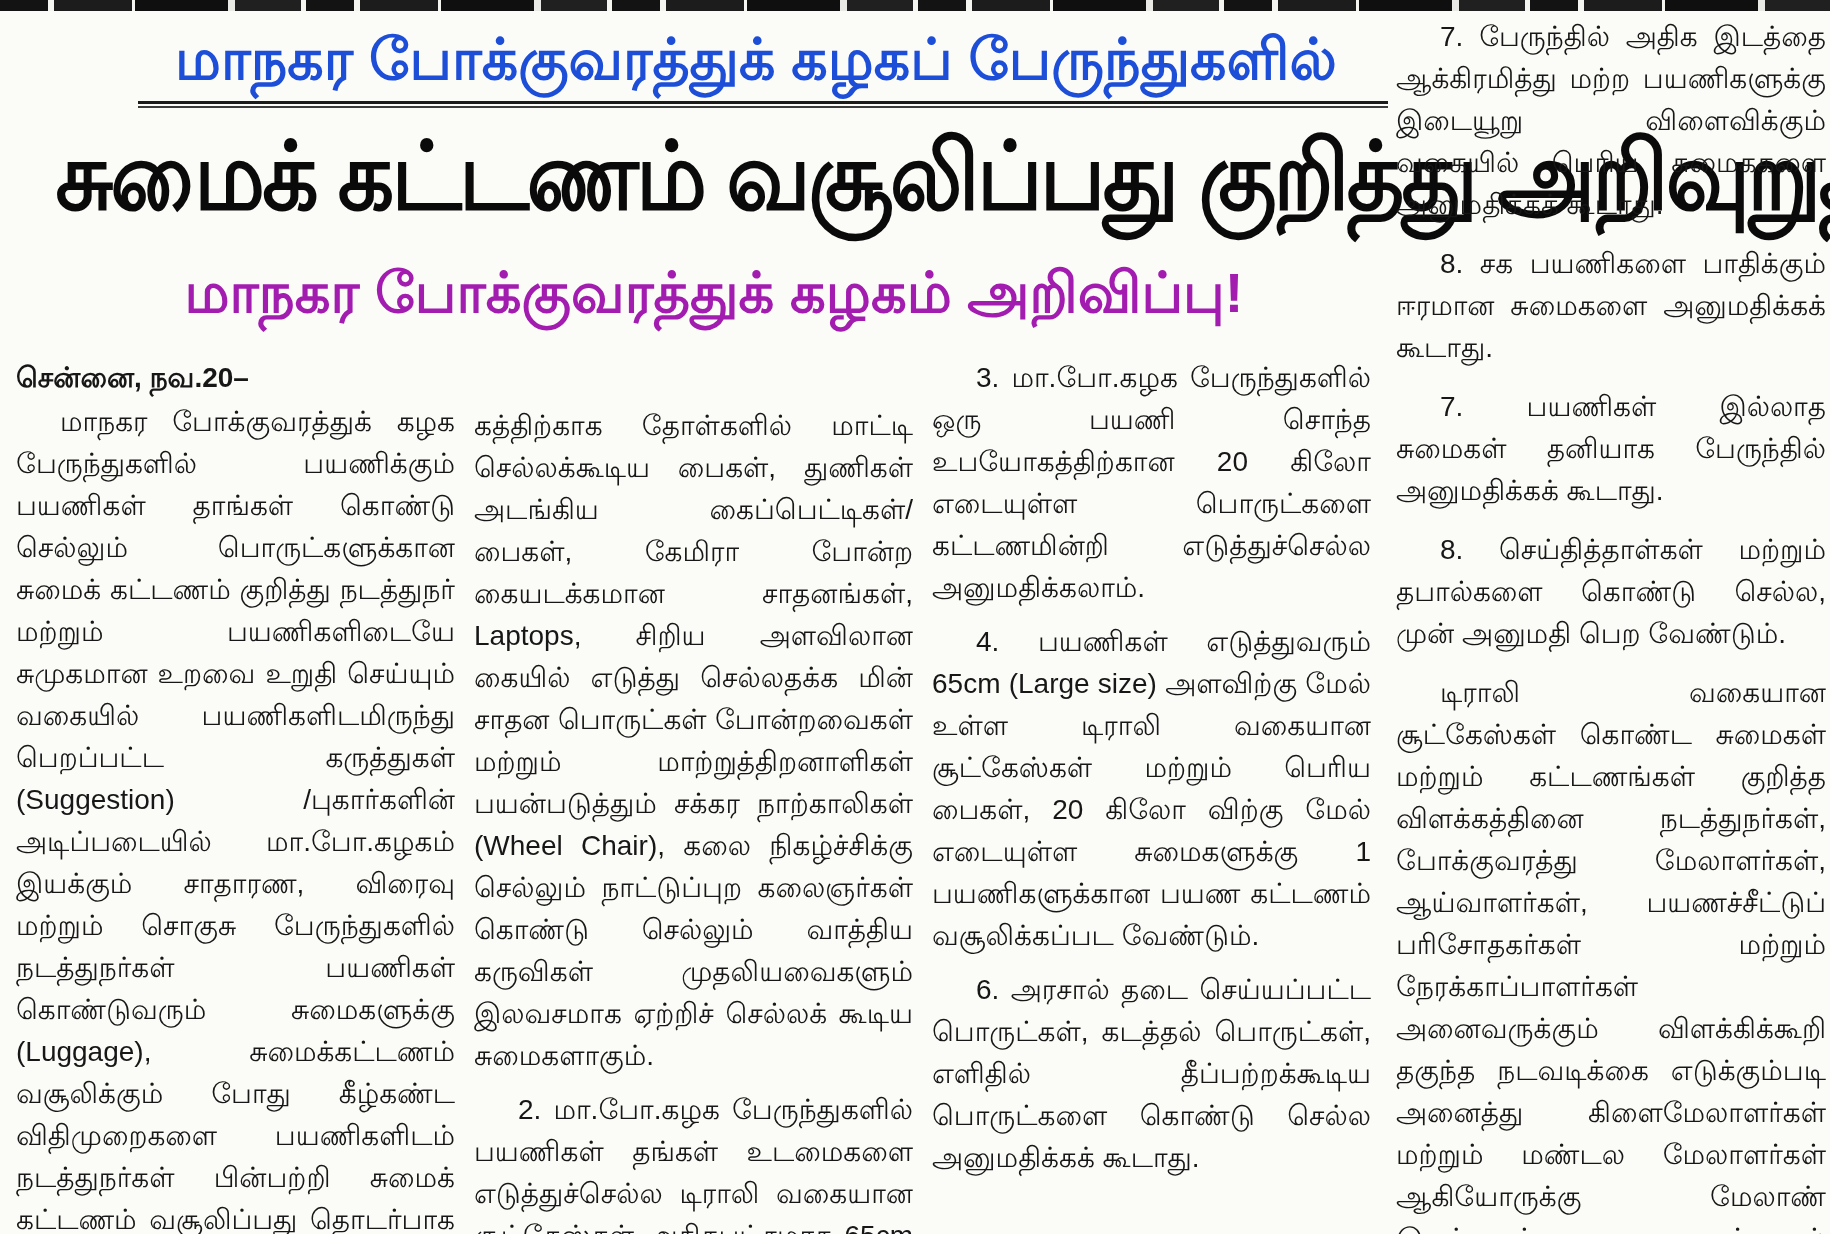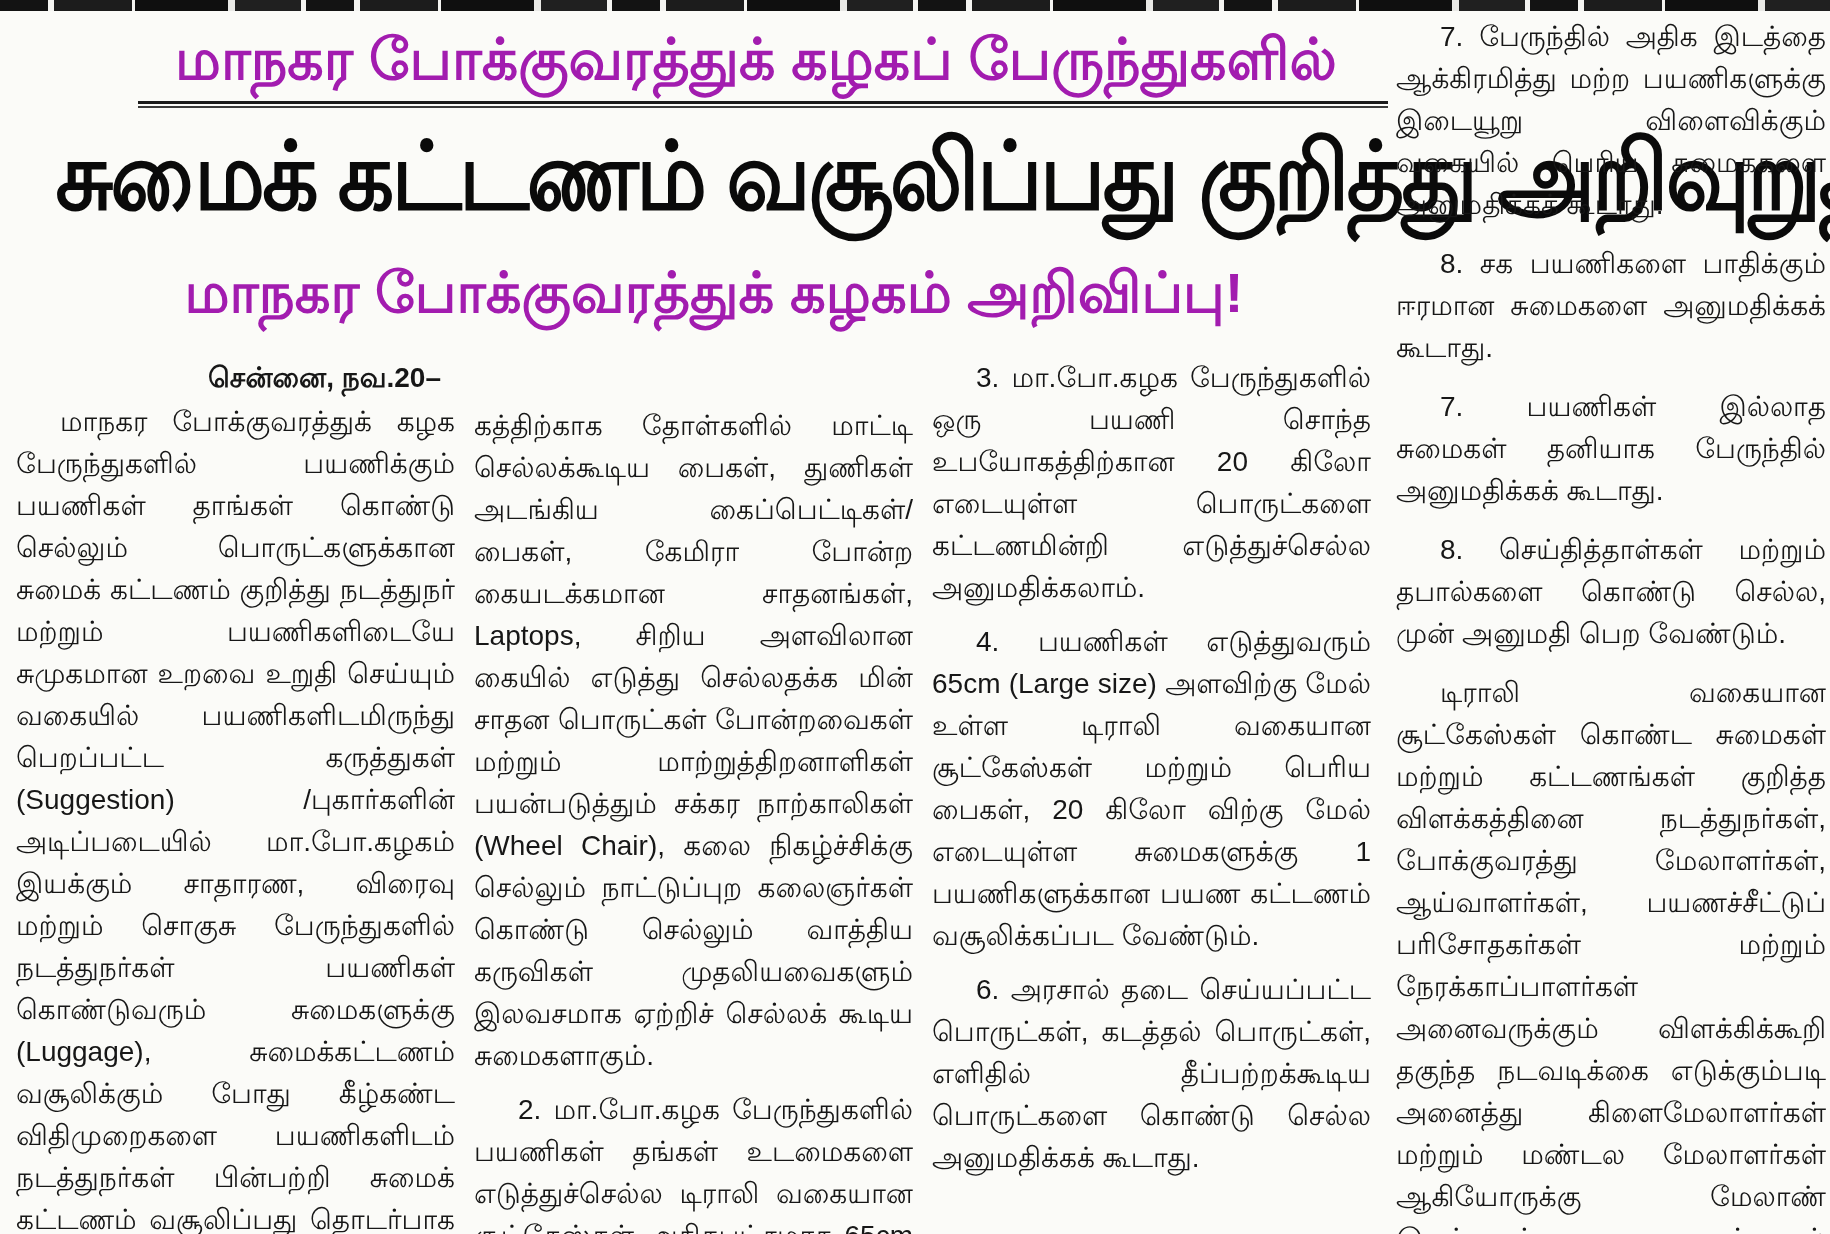--- a/index.html
+++ b/index.html
@@ -27,21 +27,21 @@
   .headline-block { width: 100%; text-align: center; }
 
   .kicker {
     margin-top: 9px;
     padding-left: 140px;
     font-size: 57px;
     line-height: 78px;
     font-weight: 600;
     letter-spacing: 0px;
     white-space: nowrap;
-    color: #a21caf;
+    color: #1d4ed8;
   }
   .rule {
     margin: 3px 0 0 130px;
     width: 1250px;
     height: 2px;
     border-top: 3px solid #1b1b1b;
     border-bottom: 2px solid #3a3a3a;
   }
   .main-head {
     margin-top: 9px;
@@ -73,21 +73,21 @@
   .col {
     width: 439px; flex: 0 0 439px;
     text-align: justify;
     font-size: 28px;
     line-height: 42px;
     color: #171717;
   }
   .col p, .right-col p { margin: 0 0 12px 0; text-indent: 44px; }
   .col p.cont { text-indent: 0; margin-top: 48px; }
   .col p.dateline {
-    text-indent: 0; text-align: right;
+    text-indent: 0; text-align: left;
     padding-right: 14px; margin: 0 0 2px 0;
     font-weight: 600;
   }
 
   .right-col {
     position: absolute; left: 1396px; top: 16px;
     width: 430px; height: 1218px;
     text-align: justify;
     font-size: 28px;
     line-height: 42px;

